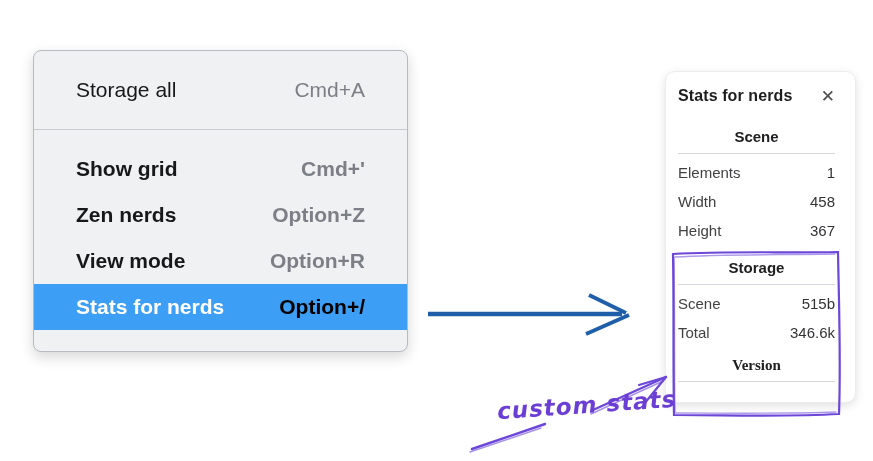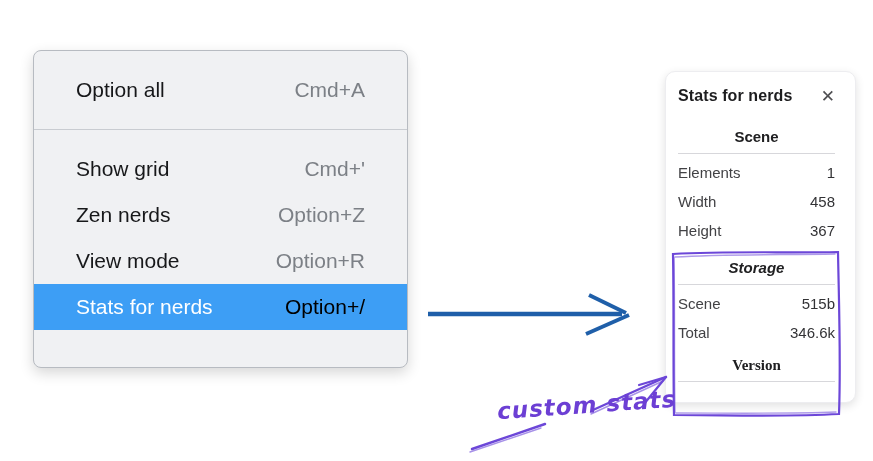--- a/index.html
+++ b/index.html
@@ -21,21 +21,21 @@
     width: 375px;
     background: #f0f1f3;
     border: 1px solid #b7bbc1;
     border-radius: 8px;
     box-shadow: 0 5px 14px rgba(0,0,0,0.16);
     overflow: hidden;
     font-size: 21px;
     color: #17181a;
   }
   .menu-group-top { padding: 16px 0; }
-  .menu-group { padding: 16px 0 37px 0; }
+  .menu-group { padding: 16px 0 21px 0; font-weight: bold; }
   .menu-divider {
     height: 1px;
     background: #c9ccd1;
     width: 100%;
   }
   .menu-item {
     height: 46px;
     display: flex;
     align-items: center;
     justify-content: space-between;
@@ -84,21 +84,21 @@
   }
   .sec-h {
     text-align: center;
     font-weight: bold;
     color: #202022;
     font-size: 15px;
     margin-top: 19px;
     height: 20px;
     line-height: 20px;
   }
-  .sec-h.tight { margin-top: 13px; font-style: italic; }
+  .sec-h.tight { margin-top: 13px; }
   .sec-h.tighter { margin-top: 8px; font-family: Liberation Serif, serif; }
   .panel hr {
     border: none;
     border-top: 1px solid #d7d7db;
     margin: 6px 0 4px 0;
   }
   .row {
     display: flex;
     justify-content: space-between;
     line-height: 29px;
@@ -129,21 +129,21 @@
   }
 </style>
 </head>
 <body>
 
 <div class="stage">
 
   <div class="menu">
     <div class="menu-group-top">
       <div class="menu-item">
-        <span class="mi-label">Option all</span>
+        <span class="mi-label">Storage all</span>
         <span class="mi-shortcut">Cmd+A</span>
       </div>
     </div>
     <div class="menu-divider"></div>
     <div class="menu-group">
       <div class="menu-item">
         <span class="mi-label">Show grid</span>
         <span class="mi-shortcut">Cmd+'</span>
       </div>
       <div class="menu-item">

